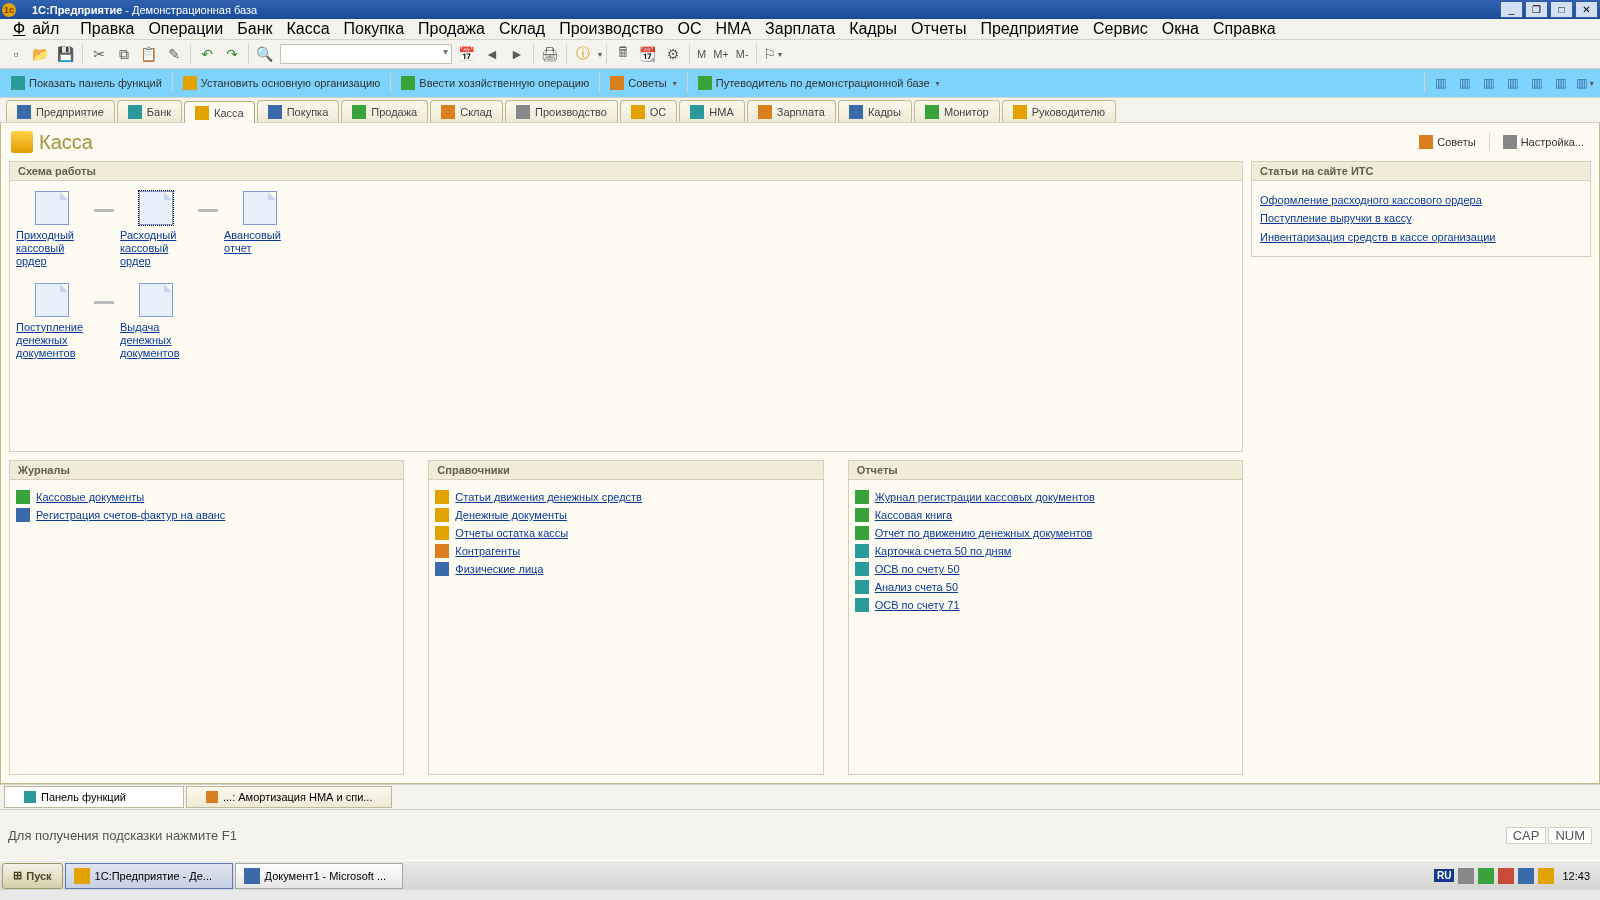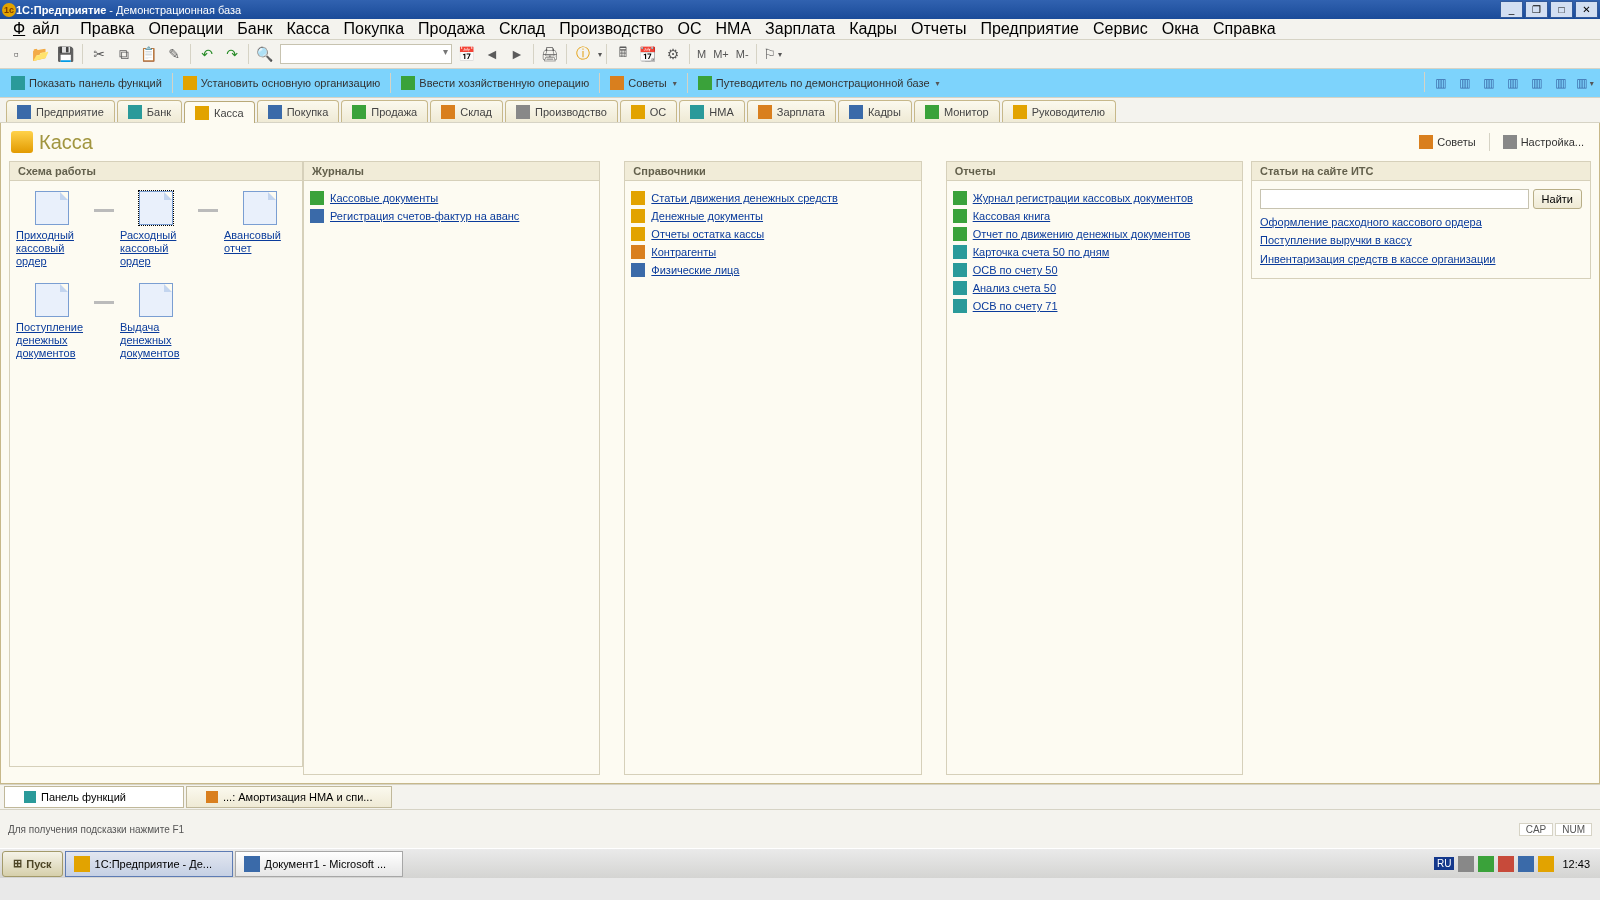--- a/index.html
+++ b/index.html
@@ -1,18 +1,18 @@
 <!DOCTYPE html>
 <html><head>
 <meta charset="utf-8">
 <style>
 html,body{margin:0;padding:0;width:1600px;height:900px;font-family:Tahoma,Arial,sans-serif;font-size:11px;overflow:hidden;background:#e9e9e9}
 
 .titlebar{height:19px;background:linear-gradient(#3162b0,#1a4b99);color:#fff;display:flex;align-items:center;padding:0 2px;font-size:11px}
-.titlebar .t-icon{width:14px;height:14px;background:#e2a300;border-radius:7px;margin-right:0;display:inline-flex;align-items:center;justify-content:center;font-size:9px;font-weight:bold;color:#7a3a00}
+.titlebar .t-icon{width:14px;height:14px;background:#e2a300;border-radius:7px;margin-right:16px;display:inline-flex;align-items:center;justify-content:center;font-size:9px;font-weight:bold;color:#7a3a00}
 .titlebar .t-title b{font-weight:bold}
 .titlebar .winbtns{margin-left:auto;display:flex;gap:2px}
 .titlebar .winbtns div{width:21px;height:15px;background:#d3dff2;border:1px solid #335a9b;font-size:10px;display:flex;align-items:center;justify-content:center;color:#000}
 
 .menubar{height:20px;background:#f4f3ee;border-bottom:1px solid #d6d3c5;display:flex;align-items:center;padding:0 6px;font-size:16px;color:#000}
 .menubar span{padding:2px 7px;cursor:default}
 .menubar span u{text-decoration:underline}
 
 .toolbar{height:28px;background:#f4f3ee;border-bottom:1px solid #d6d3c5;display:flex;align-items:center;padding:0 4px;gap:1px}
 .toolbar .tb{width:22px;height:22px;display:flex;align-items:center;justify-content:center;border:1px solid transparent;border-radius:2px;font-size:14px;color:#5b5b5b}
@@ -35,21 +35,21 @@
 .tab .ti{width:14px;height:14px;display:inline-block}
 
 .content{background:#fdfbf2;height:660px;border:1px solid #c7b88a;border-top:none;margin:0 0 0 0;position:relative;display:flex;flex-direction:column}
 .page-head{height:30px;display:flex;align-items:center;padding:4px 10px;color:#a1953f;font-size:20px}
 .page-head .ph-icon{width:22px;height:22px;margin-right:6px;background:linear-gradient(#ffd24a,#e29a00);border-radius:3px}
 .page-head .right{margin-left:auto;font-size:11px;color:#333;display:flex;gap:8px}
 .page-head .right .lnkbtn{display:flex;align-items:center;gap:4px;border:1px solid transparent;padding:1px 4px}
 .page-head .sep{width:1px;height:18px;background:#d6d3c5}
 
 .flex-body{display:flex;flex:1;padding:0 8px 8px 8px;gap:8px}
-.left-col{flex:1;display:flex;}
+.left-col{flex:1;display:flex;flex-direction:column}
 .right-panel{width:340px}
 .panel{border:1px solid #d6d0ba;background:#fdfbf2}
 .panel-title{background:#f1ecd8;border-bottom:1px solid #d6d0ba;padding:3px 8px;font-size:11px;color:#63604c;font-weight:bold}
 .panel-body{padding:8px}
 .right-panel .srch{display:flex;gap:4px;margin-bottom:6px}
 .right-panel input{flex:1;height:18px;border:1px solid #c7c3b0;background:#fff;font-size:11px;padding:0 3px}
 .right-panel button{height:20px;border:1px solid #b8ae87;background:linear-gradient(#fbf9ee,#efead5);font-size:11px;padding:0 8px;border-radius:3px}
 .right-panel a{color:#0a3b9b;text-decoration:underline;display:block;margin:4px 0;line-height:1.3}
 
 .schema{padding:10px 6px;min-height:250px}
@@ -66,30 +66,30 @@
 .tri .col-title{background:#f1ecd8;border-bottom:1px solid #d6d0ba;padding:3px 8px;font-size:11px;font-weight:bold;color:#63604c}
 .tri .col-body{padding:6px}
 .tri .row{display:flex;align-items:center;gap:6px;margin:4px 0}
 .tri .row .ic{width:14px;height:14px;display:inline-block;flex-shrink:0}
 .tri .row a{color:#0a3b9b;text-decoration:underline}
 
 .wintabs{height:24px;background:#f4f3ee;display:flex;align-items:center;padding:0 4px;gap:2px;border-top:1px solid #d6d3c5}
 .wintabs .wt{height:20px;display:flex;align-items:center;padding:0 19px;border:1px solid #c0b89a;background:linear-gradient(#fbf9ee,#efead5);font-size:11px;gap:5px;min-width:140px}
 .wintabs .wt.active{background:#fff}
 
-.status{height:18px;background:#f4f3ee;border-top:1px solid #d6d3c5;display:flex;align-items:center;padding:10px 8px;font-size:10px;color:#555}
+.status{height:18px;background:#f4f3ee;border-top:1px solid #d6d3c5;display:flex;align-items:center;padding:16px 8px;font-size:13px;color:#555}
 .status .r{margin-left:auto;display:flex;gap:2px}
 .status .r span{border:1px solid #d6d3c5;padding:0 6px;background:#fff}
 
 .taskbar{height:29px;background:linear-gradient(#eaeaea,#d4d4d2);border-top:1px solid #fff;display:flex;align-items:center;padding:0 2px;font-size:11px}
 .taskbar .start{height:24px;padding:0 10px;background:linear-gradient(#f5f3e8,#d6cfab);border:1px solid #a39a6a;border-radius:3px;display:flex;align-items:center;gap:4px;font-weight:bold;color:#4e4626}
 .taskbar .task{height:24px;padding:0 8px;margin-left:2px;background:linear-gradient(#fff,#e6e6e6);border:1px solid #a7a7a7;display:flex;align-items:center;gap:5px;min-width:150px}
 .taskbar .task.active{background:linear-gradient(#e2e6f0,#c5d0e4);border-color:#5d7bb4}
 .taskbar .tray{margin-left:auto;display:flex;align-items:center;gap:4px;padding:0 4px}
-.taskbar .lang{background:#14388c;color:#fff;font-weight:normal;padding:1px 3px;font-size:10px}
+.taskbar .lang{background:#14388c;color:#fff;font-weight:bold;padding:1px 3px;font-size:10px}
 .taskbar .clock{font-size:11px;padding:0 4px}
 .taskbar .tic{width:16px;height:16px;display:inline-block}
 
 .ic-green{background:#3aa23a}
 .ic-blue{background:#3a6aa9}
 .ic-yellow{background:#e2a300}
 .ic-red{background:#c74a3a}
 .ic-grey{background:#888}
 .ic-teal{background:#2a9a9a}
 .ic-orange{background:#d97f1e}
@@ -382,24 +382,20 @@
               </div>
           </div>
         </div>
       </div>
     </div>
 
     <div class="right-panel">
       <div class="panel">
         <div class="panel-title">Статьи на сайте ИТС</div>
         <div class="panel-body">
-          <div class="srch">
-            <input type="text" style="">
-            <button>Найти</button>
-          </div>
           <a>Оформление расходного кассового ордера</a>
           <a>Поступление выручки в кассу</a>
           <a>Инвентаризация средств в кассе организации</a>
         </div>
       </div>
     </div>
   </div>
 </div>
 
 <div class="wintabs">

